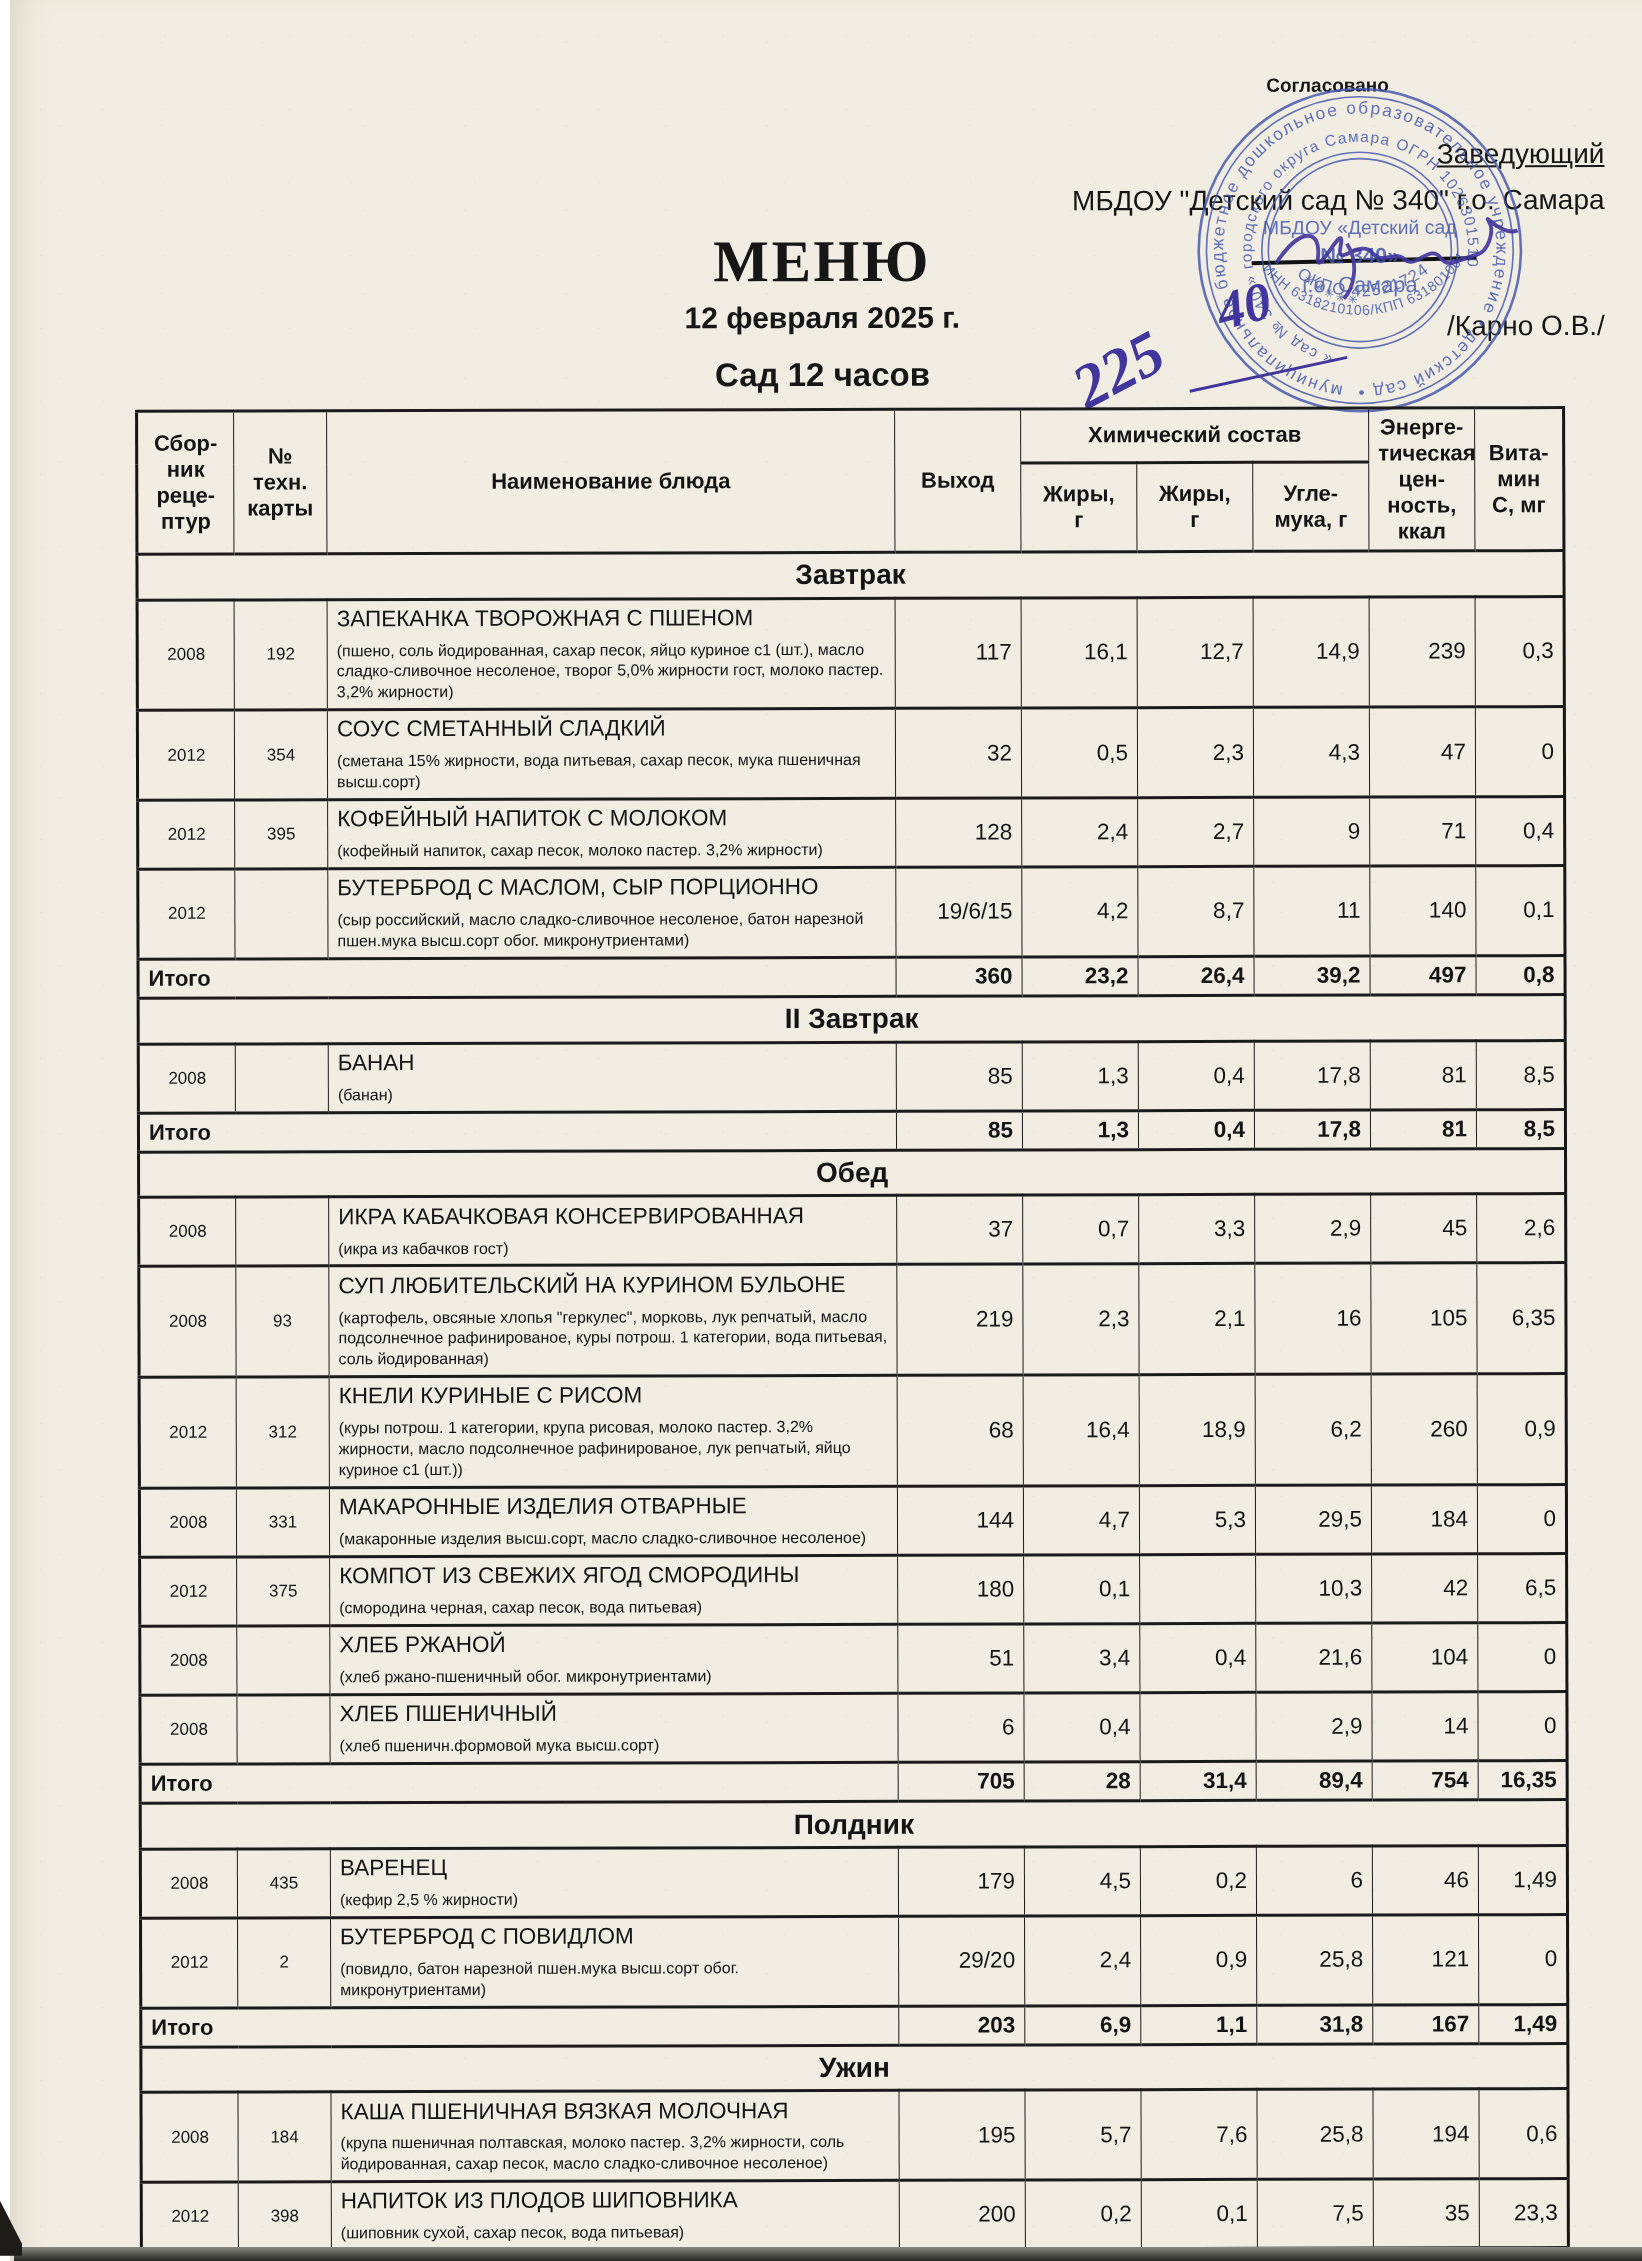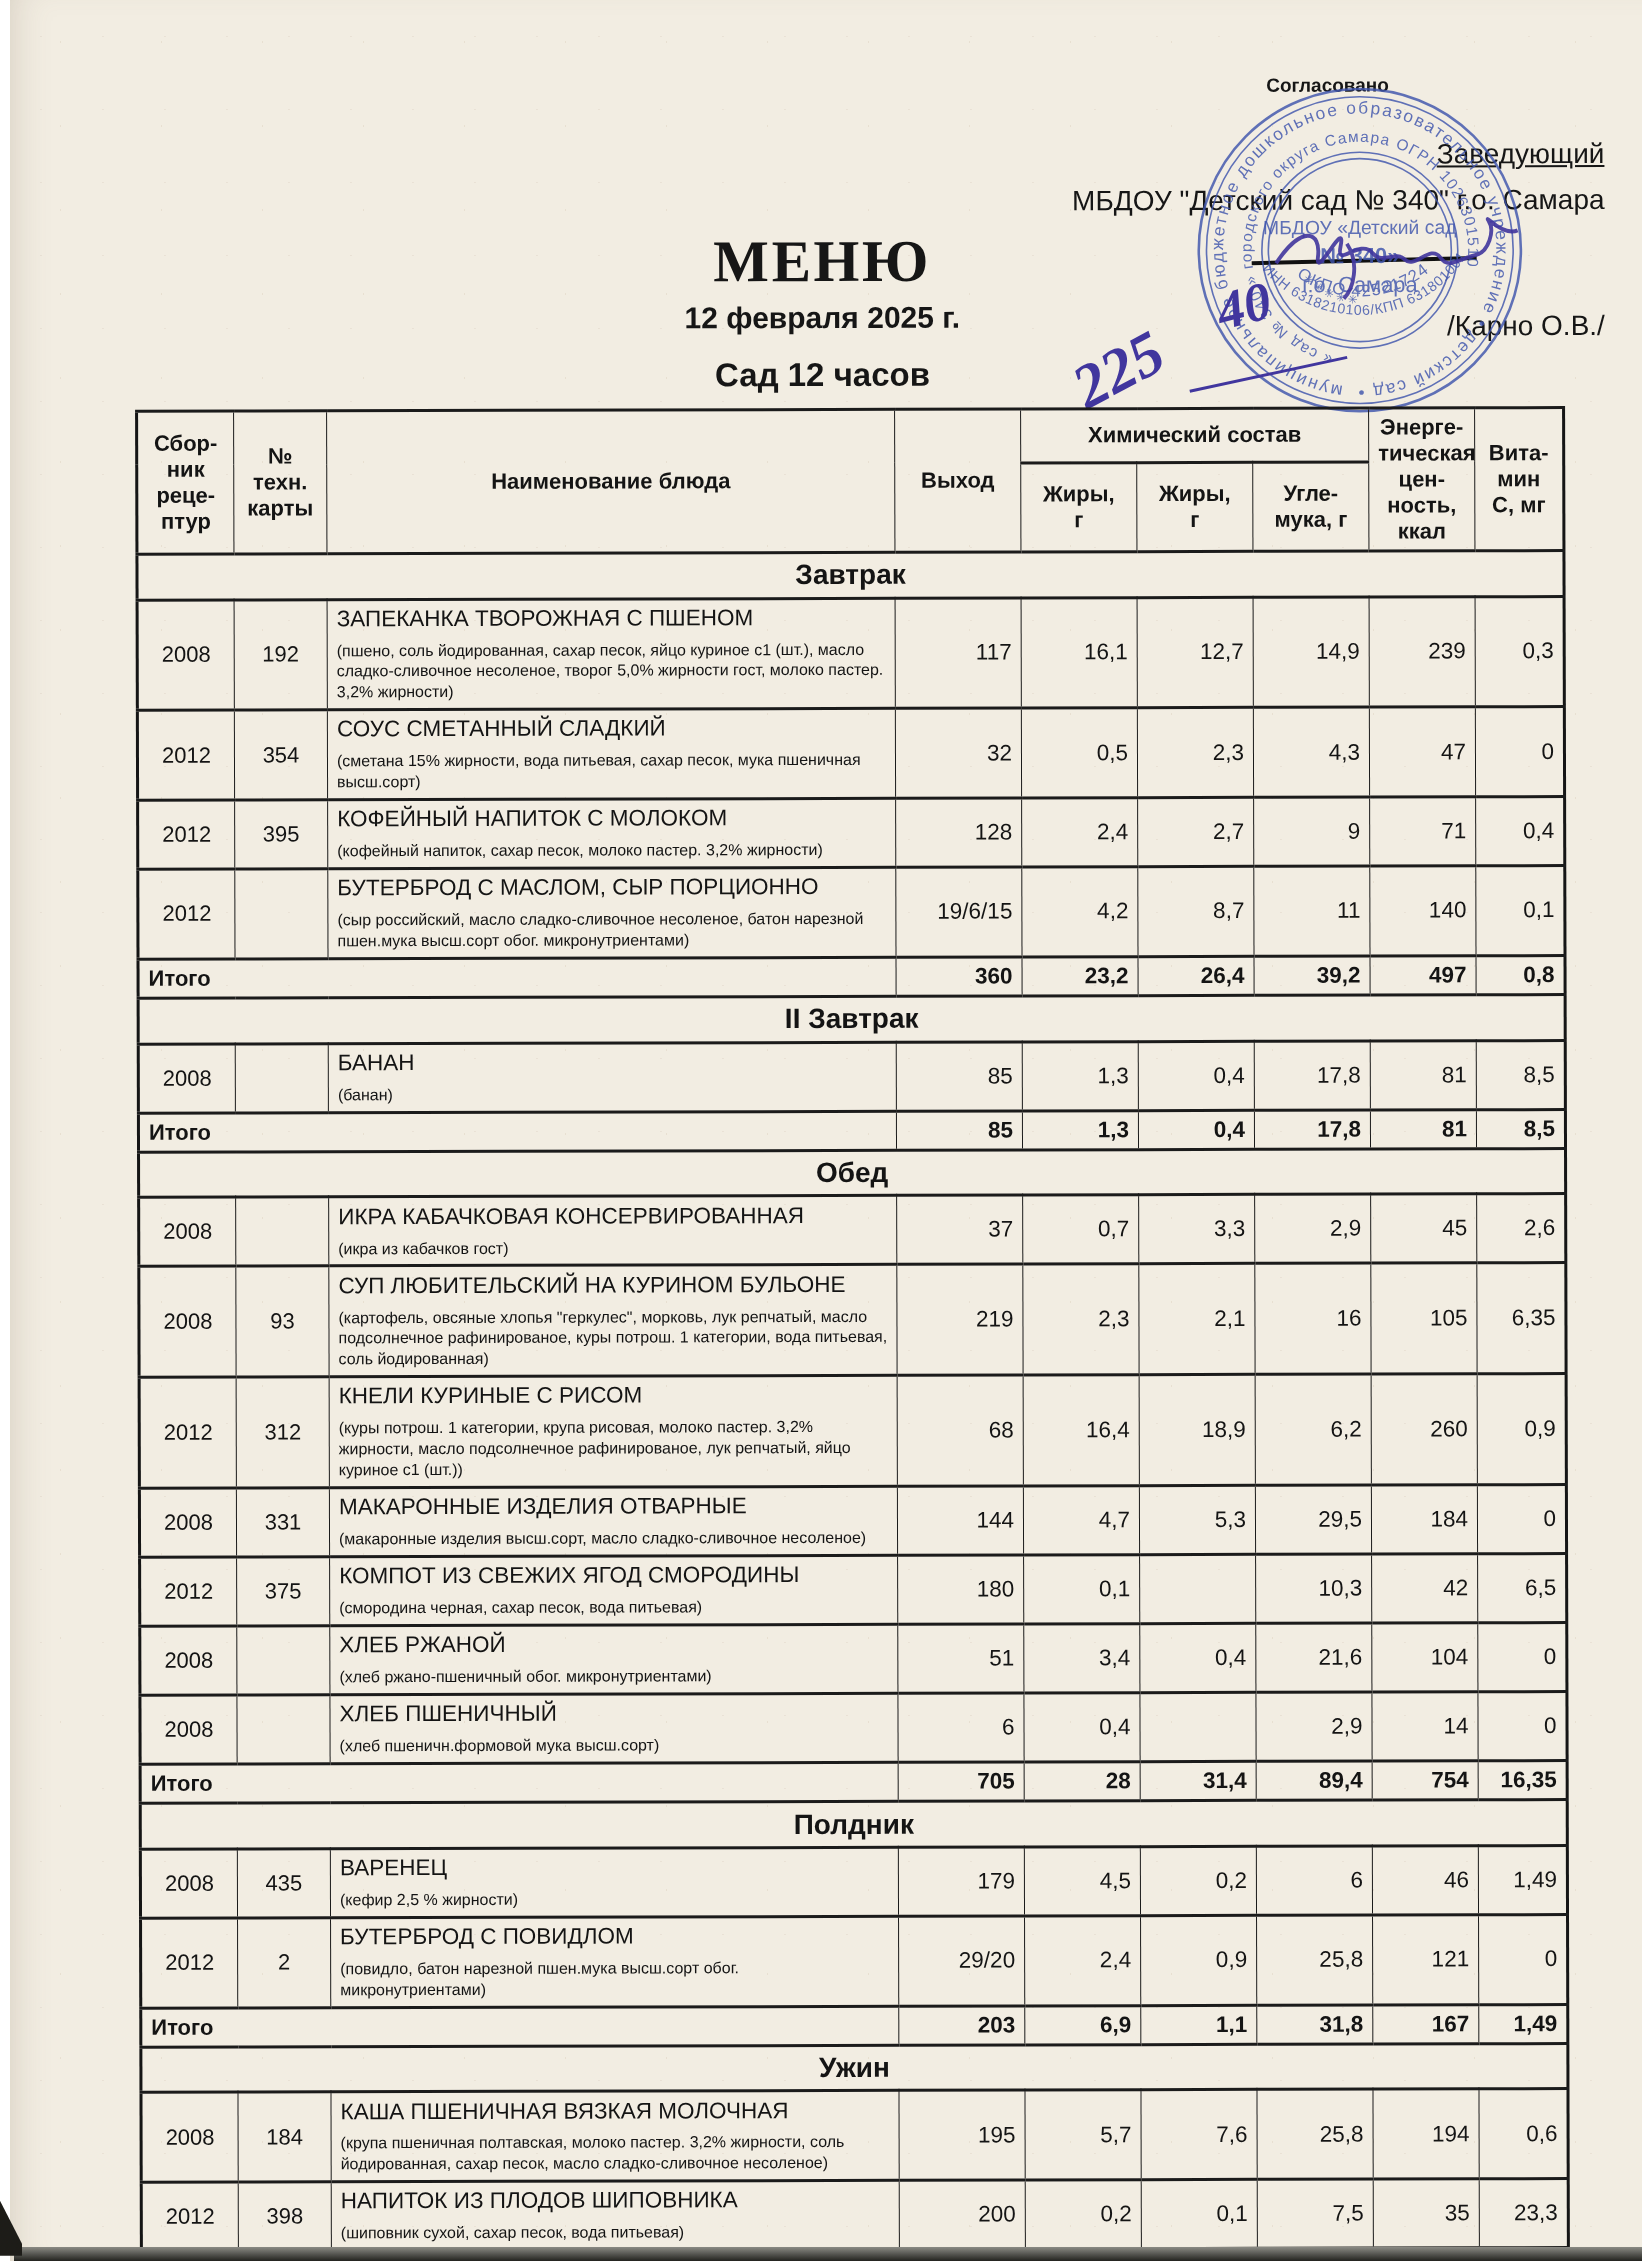--- a/index.html
+++ b/index.html
@@ -36,21 +36,21 @@
 
   
   table.menu{position:absolute;left:134px;top:408px;width:1426px;border-collapse:collapse;table-layout:fixed;
              font-size:22px;color:#141414;}
   table.menu td, table.menu th{border:1.9px solid #1b1b1b;border-top-width:3.2px;border-bottom-width:3.2px;
              padding:5.2px 9px;vertical-align:middle;background:transparent;}
   table.menu{border:3.9px solid #151515;}
   th{font-weight:bold;}
   .th-main{text-align:center;white-space:pre-line;line-height:1.18;padding-top:11.6px;padding-bottom:11.6px;}
   .section-title{ text-align:center;font-weight:bold;font-size:28px;padding:7.7px 0;}
-  .c-num{text-align:center;font-size:22px;}
+  .c-num{text-align:center;font-size:17px;}
   .dish-name{font-size:22.5px;line-height:1.15;}
   .dish-ing{font-size:16px;line-height:1.3;margin-top:9px;}
   .v{text-align:right;padding-right:17px;font-size:22.5px;}
   .total-label{font-weight:bold;font-size:22px;padding:10.3px 9px 10.3px 10.3px;}
   .total-row td{font-weight:bold;}
   td.dish-cell{padding:9px 13px 10.3px 14px;}
 
   
   .scan-bottom{position:absolute;left:14px;right:0;bottom:0;height:14px;
                background:linear-gradient(#8a8a84,#23231f);}

